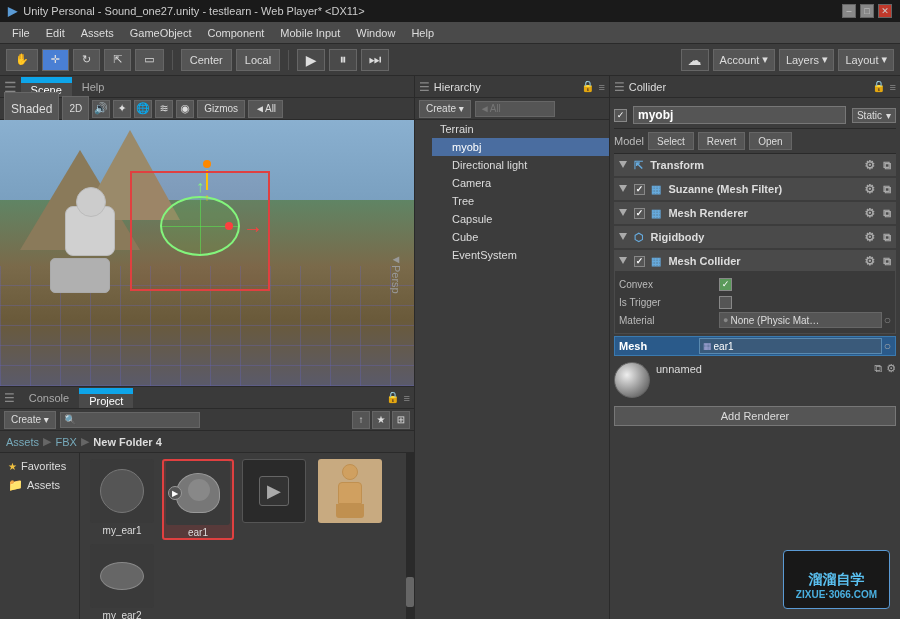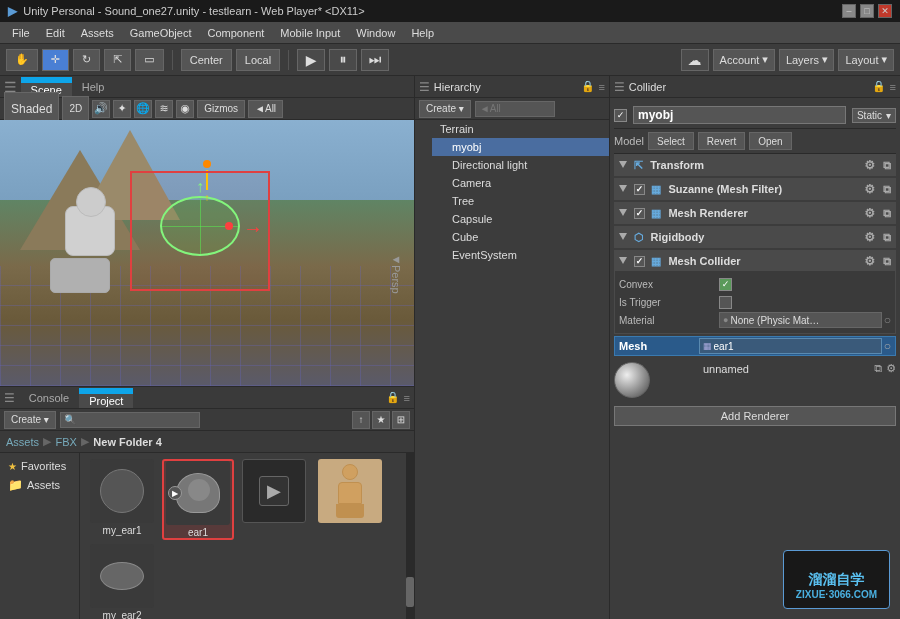--- a/index.html
+++ b/index.html
@@ -490,21 +490,21 @@
           <span style="font-size:9px; color:#aad; margin-right:2px;">▦</span>
           <span>ear1</span>
         </div>
         <span style="color:#aaa; cursor:pointer; font-size:12px; margin-left:2px;">○</span>
       </div>
 
       
       <div class="material-section">
         <div class="material-ball"></div>
         <div class="material-info">
-          <div style="display:flex; align-items:center; gap:4px; margin-bottom:3px;margin-left:47px;">
+          <div style="display:flex; align-items:center; gap:4px; margin-bottom:3px;">
             <span style="font-size:11px; color:#ddd;">unnamed</span>
             <span style="cursor:pointer; color:#aaa; font-size:11px; margin-left:auto;">⧉</span>
             <span style="cursor:pointer; color:#aaa; font-size:11px;">⚙</span>
           </div>
         </div>
       </div>
 
       
       <button class="add-component-btn">Add Renderer</button>
 

